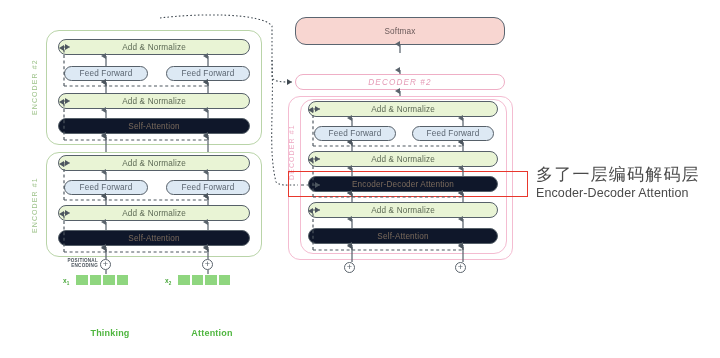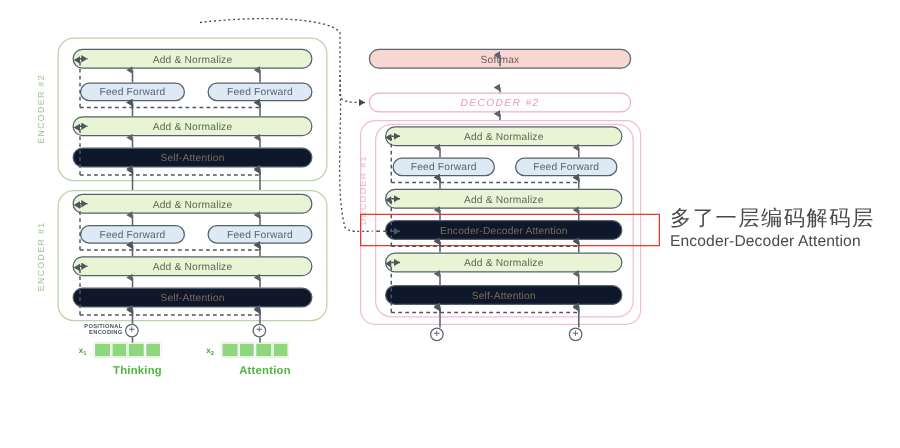--- a/index.html
+++ b/index.html
@@ -142,20 +142,21 @@
     color: #4aa83c;
     font-weight: 700;
   }
   .xlabel sub { font-size: 4.6px; }
   .token {
     font-size: 9px;
     font-weight: 700;
     color: #4fb63f;
     text-align: center;
     letter-spacing: 0.2px;
+    margin-top: 37px;
   }
 
   
   .redrect {
     border: 1.3px solid #e8372c;
     background: transparent;
   }
 
   
   .annot {
@@ -228,21 +229,21 @@
     <span>x</span><sub>2</sub>
   </div>
   <div class="abs embed" style="left:177px; top:274px;">
     <div class="cell"></div>
     <div class="cell"></div>
     <div class="cell"></div>
     <div class="cell"></div>
   </div>
   <div class="abs token" style="left:172px; top:291px; width:80px;">Attention</div>
 
-  <div class="abs pill softmax" style="left:295px; top:39px; width:210px; height:16px;">Softmax</div>
+  <div class="abs pill softmax" style="left:295px; top:17px; width:210px; height:28px;">Softmax</div>
 
   <div class="abs pill dec2" style="left:295px; top:74px; width:210px; height:16px;">DECODER #2</div>
 
   <div class="abs stackbox decouter" style="left:288px; top:96px; width:225px; height:164px;"></div>
   <div class="abs stackbox dec" style="left:300px; top:99px; width:207px; height:155px;"></div>
   <div class="abs vlabel dec" style="left:284px; top:112px; width:14px; height:80px;">DECODER #1</div>
 
   <div class="abs pill addnorm" style="left:308px; top:101px; width:190px; height:16px;">Add &amp; Normalize</div>
 
   <div class="abs pill ff" style="left:314px; top:126px; width:82px; height:15px;">Feed Forward</div>

